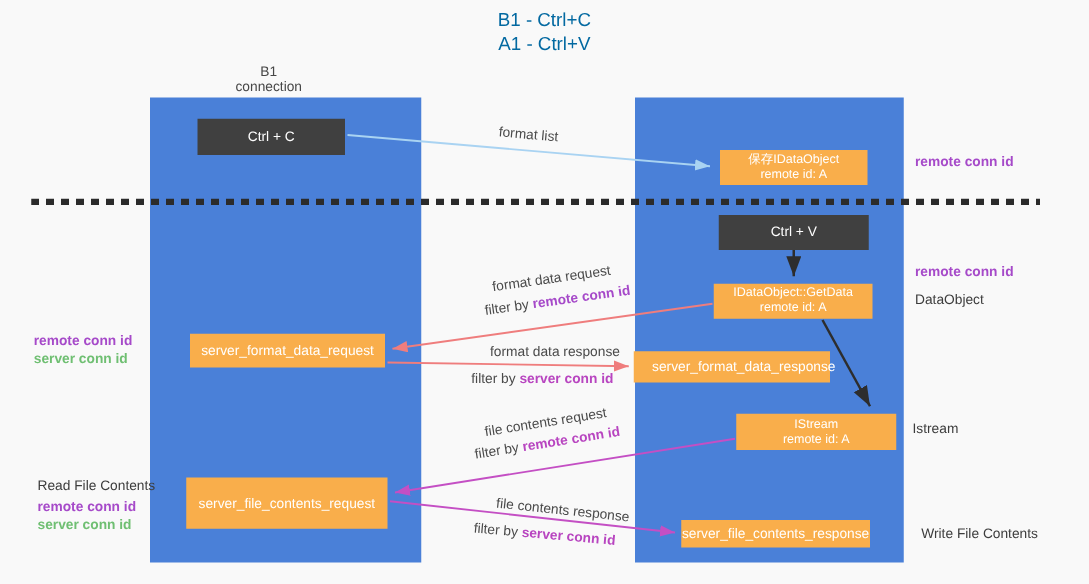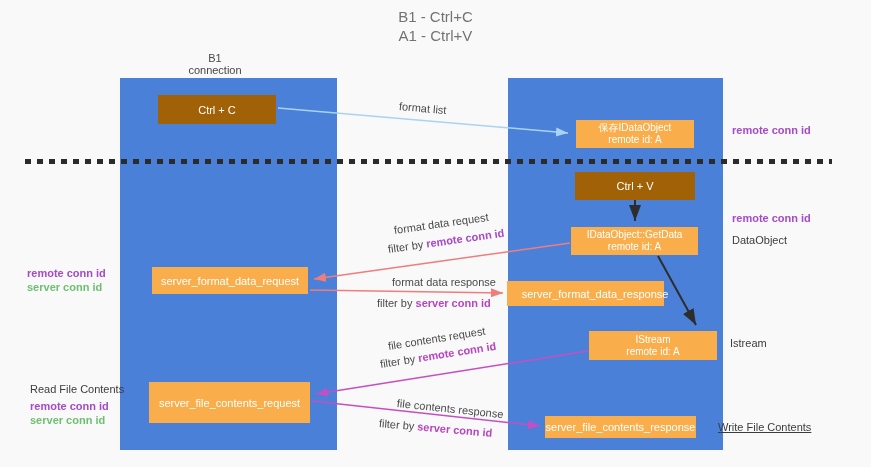--- a/index.html
+++ b/index.html
@@ -12,21 +12,21 @@
     background: #f9f9f9;
     overflow: hidden;
   }
   .title {
     position: absolute;
     left: 0; top: 7px;
     width: 871px;
     text-align: center;
     font-size: 15px;
     line-height: 19px;
-    color: #737373;
+    color: #0369a1;
   }
   .lifeline-header {
     position: absolute;
     text-align: center;
     font-size: 11px;
     line-height: 12px;
     color: #474747;
   }
   .lifeline {
     position: absolute;
@@ -37,21 +37,21 @@
   .box {
     position: absolute;
     display: flex;
     flex-direction: column;
     align-items: center;
     justify-content: center;
     color: #ffffff;
     font-size: 11px;
     text-align: center;
   }
-  .box.green { background: #a16207; }
+  .box.green { background: #404040; }
   .box.orange { background: #f9ae4b; align-items: center; }
   .box .l2 { font-size: 10px; }
   .box.two-line { font-size: 10px; line-height: 12px; }
   .divider {
     position: absolute;
     left: 25px; top: 159px;
     width: 807px; height: 5px;
     background: repeating-linear-gradient(to right, #2b2b2b 0 6px, transparent 6px 12px);
   }
   .arrow-label {
@@ -187,21 +187,21 @@
 
   <div class="arrow-label rot-dn6" style="left:397px; top:397px;">file contents response</div>
   <div class="arrow-label rot-dn5" style="left:379px; top:417px;">
     <span>filter by </span><span class="magenta-v">server conn id</span>
   </div>
 
   <div class="side-label purple" style="left:732px; top:124px;">remote conn id</div>
   <div class="side-label purple" style="left:732px; top:212px;">remote conn id</div>
   <div class="side-label" style="left:732px; top:234px;">DataObject</div>
   <div class="side-label" style="left:730px; top:337px;">Istream</div>
-  <div class="side-label" style="left:718px; top:421px;text-decoration:underline;">Write File Contents</div>
+  <div class="side-label" style="left:737px; top:421px;">Write File Contents</div>
 
   <div class="side-label purple" style="left:27px; top:267px;">remote conn id</div>
   <div class="side-label greenlbl" style="left:27px; top:281px;">server conn id</div>
   <div class="side-label" style="left:30px; top:383px;">Read File Contents</div>
   <div class="side-label purple" style="left:30px; top:400px;">remote conn id</div>
   <div class="side-label greenlbl" style="left:30px; top:414px;">server conn id</div>
 
 </div>
 
 </body></html>

